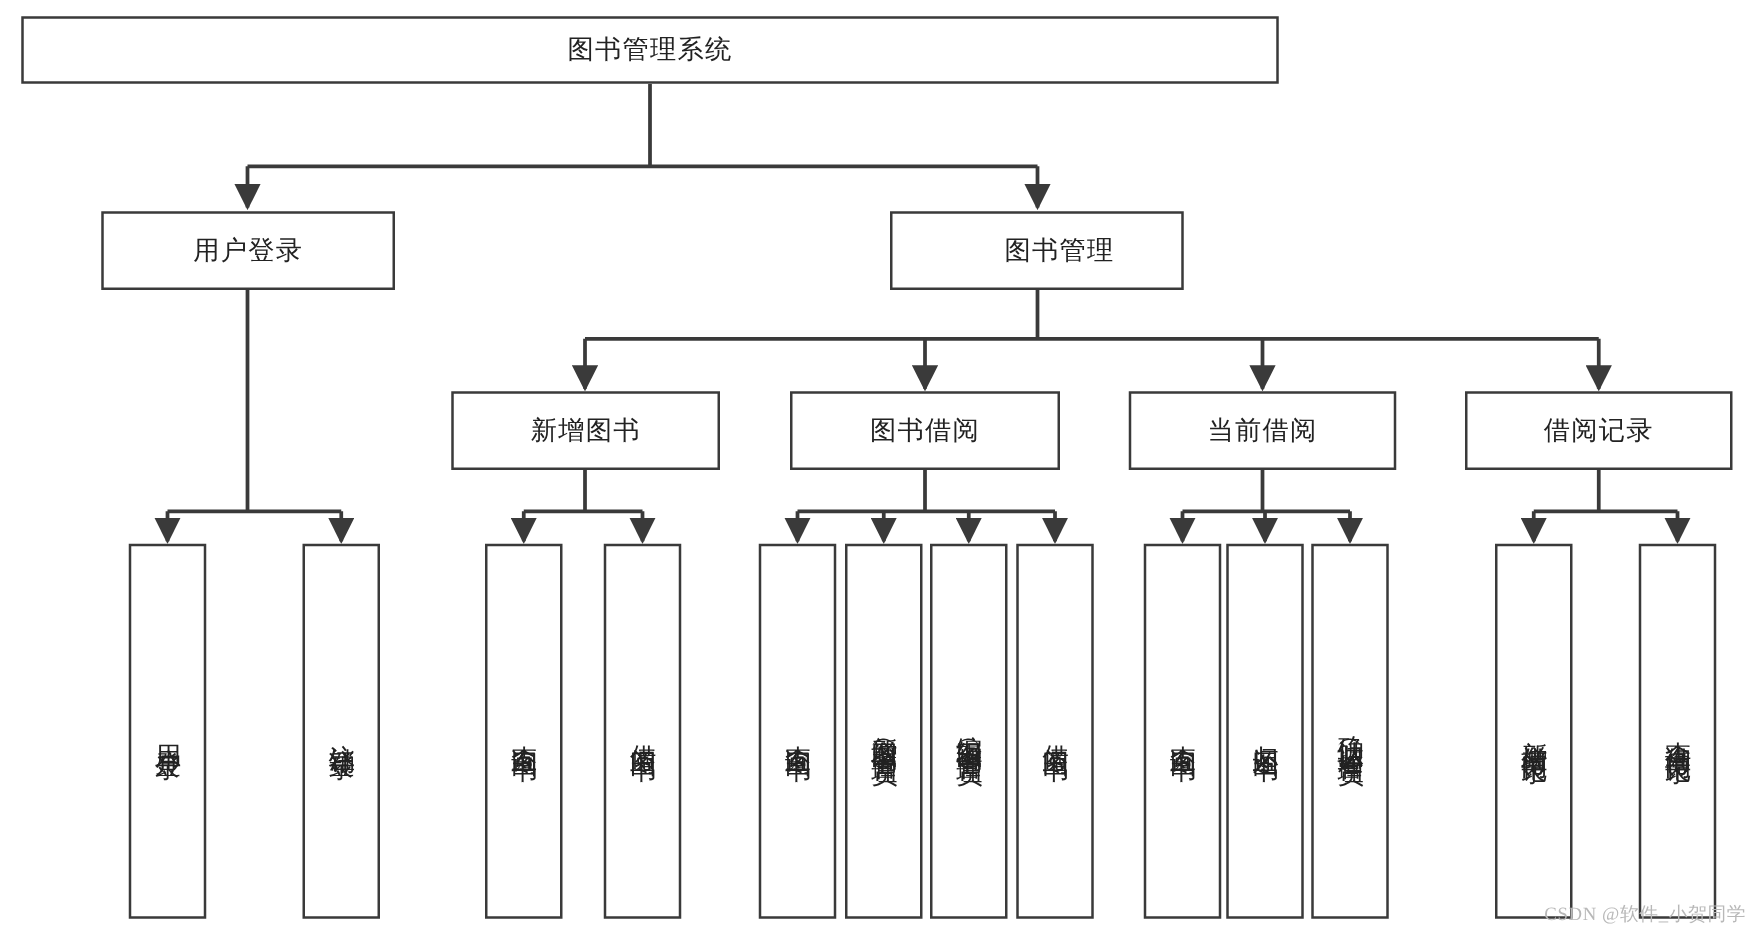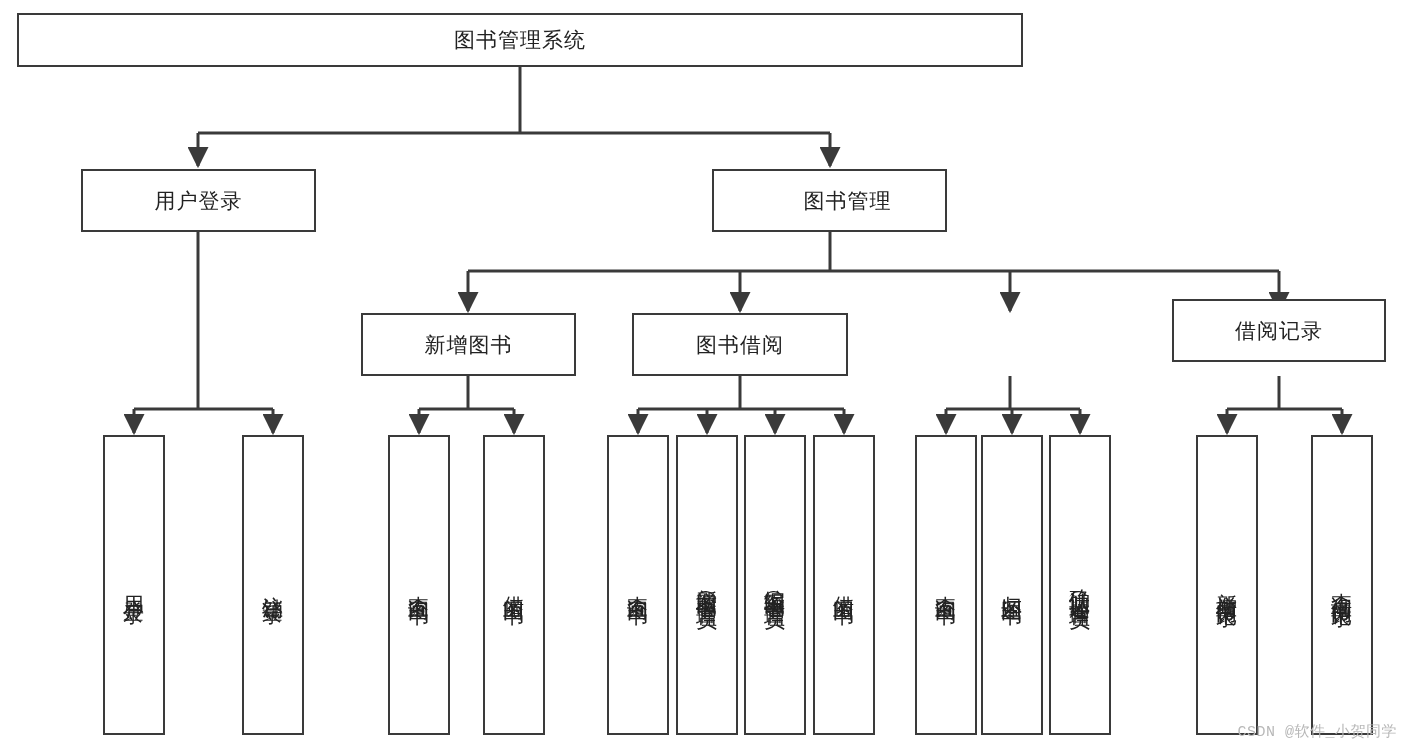--- a/index.html
+++ b/index.html
@@ -58,21 +58,21 @@
     white-space: nowrap;
   }
   .watermark {
     position: absolute;
     right: 8px;
     bottom: 6px;
     font-size: 15px;
     color: #b8b8b8;
     letter-spacing: 0.5px;
     white-space: nowrap;
-    font-family: Liberation Mono, monospace;
+    font-family: Liberation Serif, serif;
   }
 </style>
 </head>
 <body>
 
 <div id="canvas">
 
   <svg id="edges" viewBox="0 0 1405 747" xmlns="http://www.w3.org/2000/svg">
     <defs>
       <marker id="arrow" viewBox="0 0 10 10" refX="9" refY="5" markerWidth="7" markerHeight="7" orient="auto-start-reverse">
@@ -136,21 +136,24 @@
   <div class="node h" style="left:712px; top:169px; width:235px; height:63px;padding-left:36px;">
     <span>图书管理</span>
   </div>
 
   <div class="node h" style="left:361px; top:313px; width:215px; height:63px;">
     <span>新增图书</span>
   </div>
   <div class="node h" style="left:632px; top:313px; width:216px; height:63px;">
     <span>图书借阅</span>
   </div>
-  <div class="node h" style="left:1172px; top:299px; width:214px; height:63px;">
+  <div class="node h" style="left:903px; top:313px; width:214px; height:63px;">
+    <span>当前借阅</span>
+  </div>
+  <div class="node h" style="left:1172px; top:313px; width:214px; height:63px;">
     <span>借阅记录</span>
   </div>
 
   <div class="node v" style="left:103px; top:435px; width:62px; height:300px;">
     <span class="vtext">用户登录</span>
   </div>
   <div class="node v" style="left:242px; top:435px; width:62px; height:300px;">
     <span class="vtext">注销登录</span>
   </div>
 

